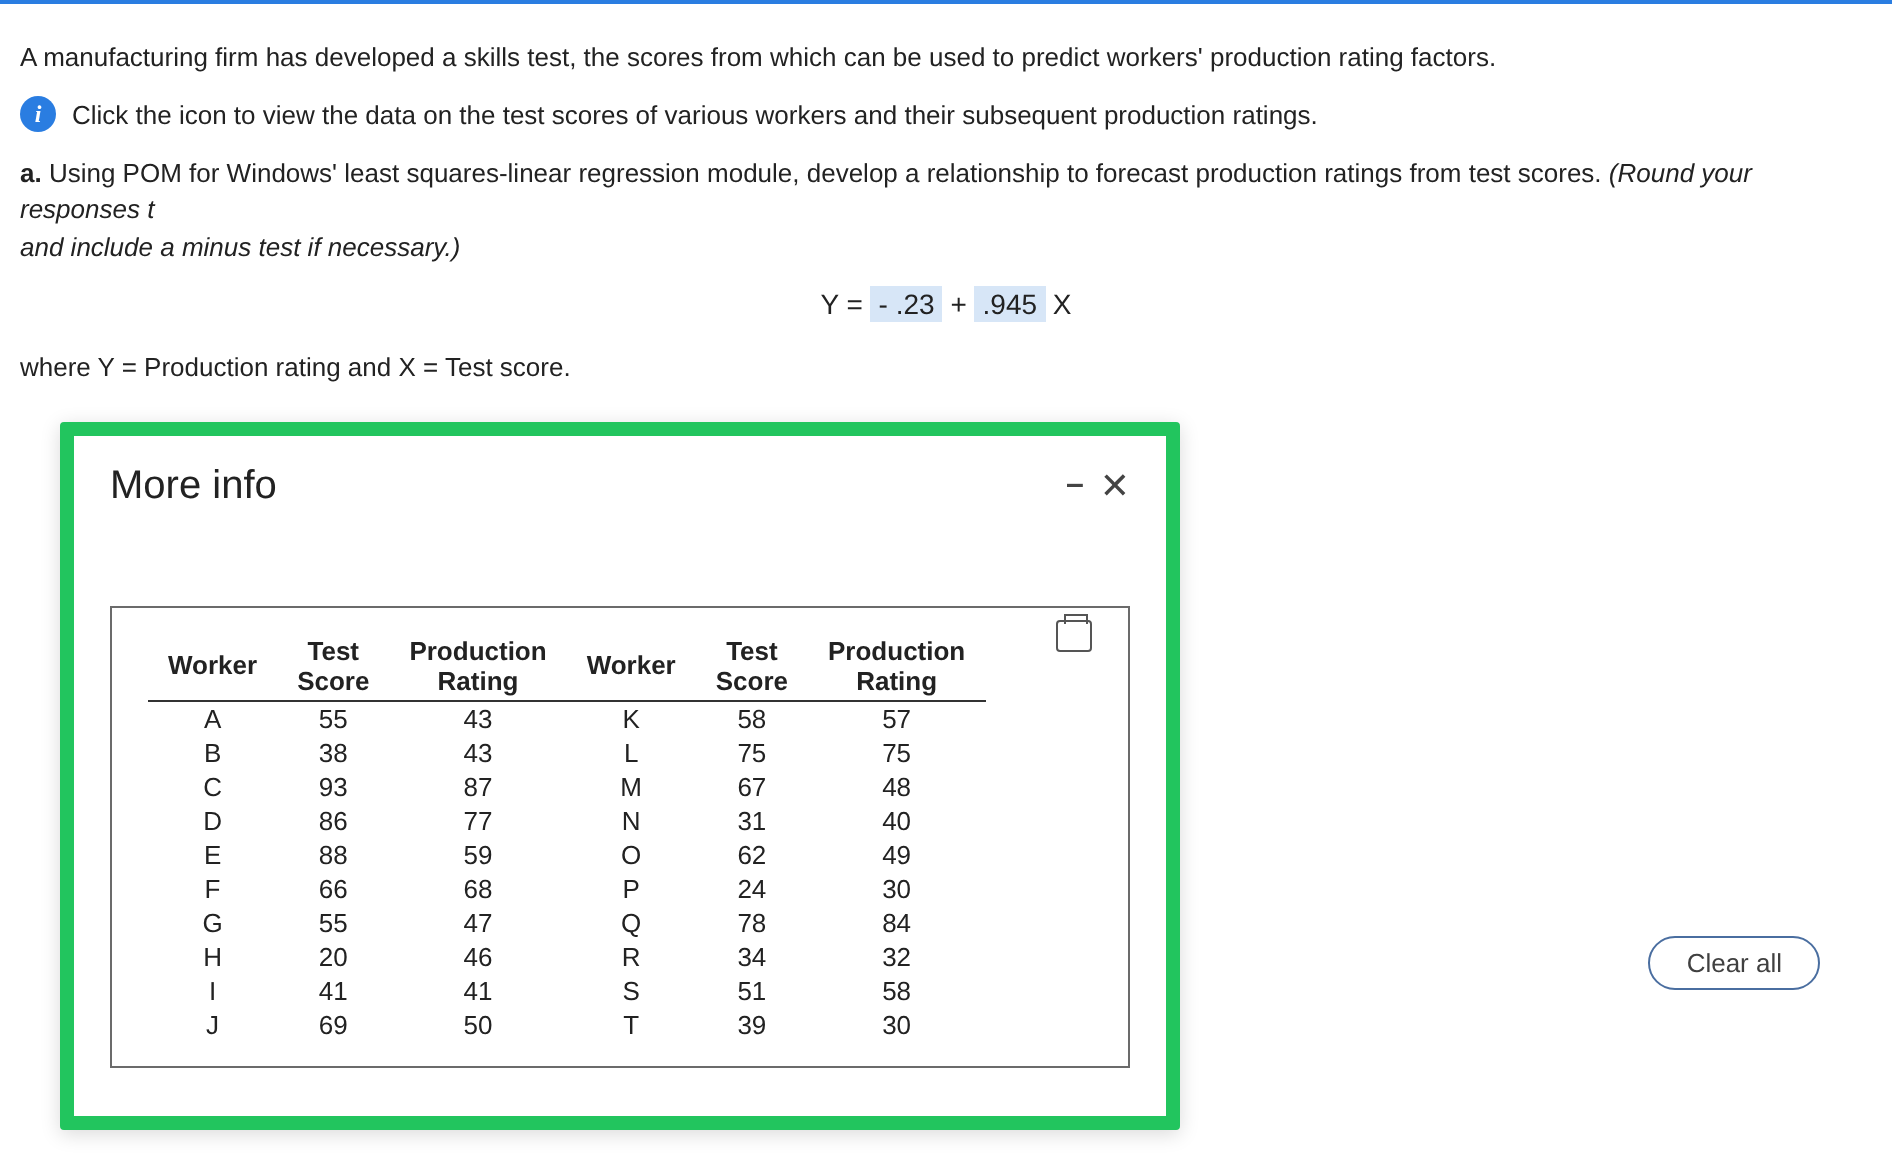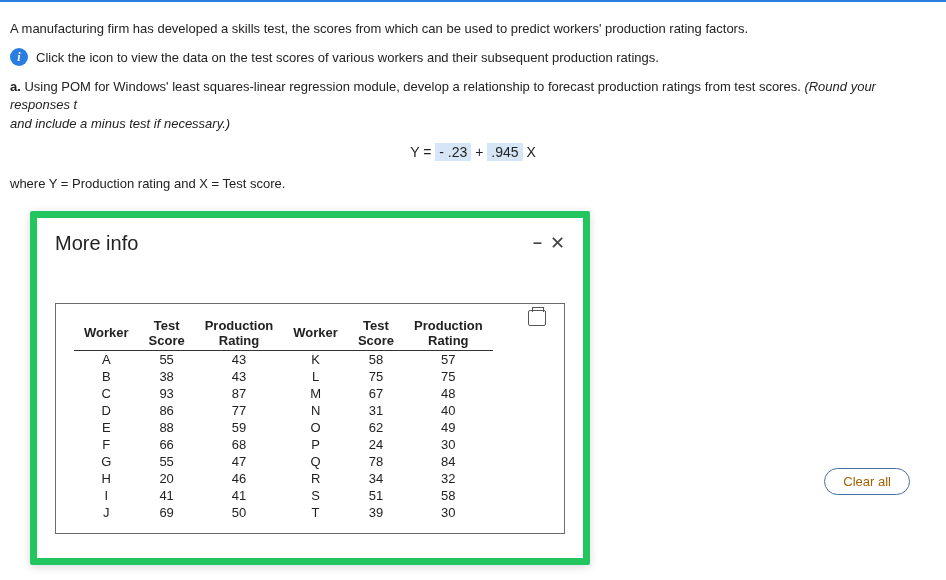--- a/index.html
+++ b/index.html
@@ -63,21 +63,21 @@
 .data-table { border-collapse: collapse; font-size: 13px; }
 .data-table th {
   font-weight: bold; padding: 2px 10px;
   border-bottom: 1px solid #333; text-align: center;
 }
 .data-table td { padding: 1px 10px; text-align: center; }
 .data-table td:first-child, .data-table th:first-child { text-align: center; min-width: 50px; }
 .clear-btn {
   position: absolute; right: 36px; top: 468px;
   border: 1.5px solid #4a6ea0; border-radius: 16px;
-  padding: 5px 18px; color: #a16207; background: #fff;
+  padding: 5px 18px; color: #404040; background: #fff;
   font-size: 13px; cursor: pointer;
 }
 </style>
 </head>
 <body>
 <div class="topbar"></div>
 
 <div class="content">
   <div class="line">A manufacturing firm has developed a skills test, the scores from which can be used to predict workers' production rating factors.</div>
 

